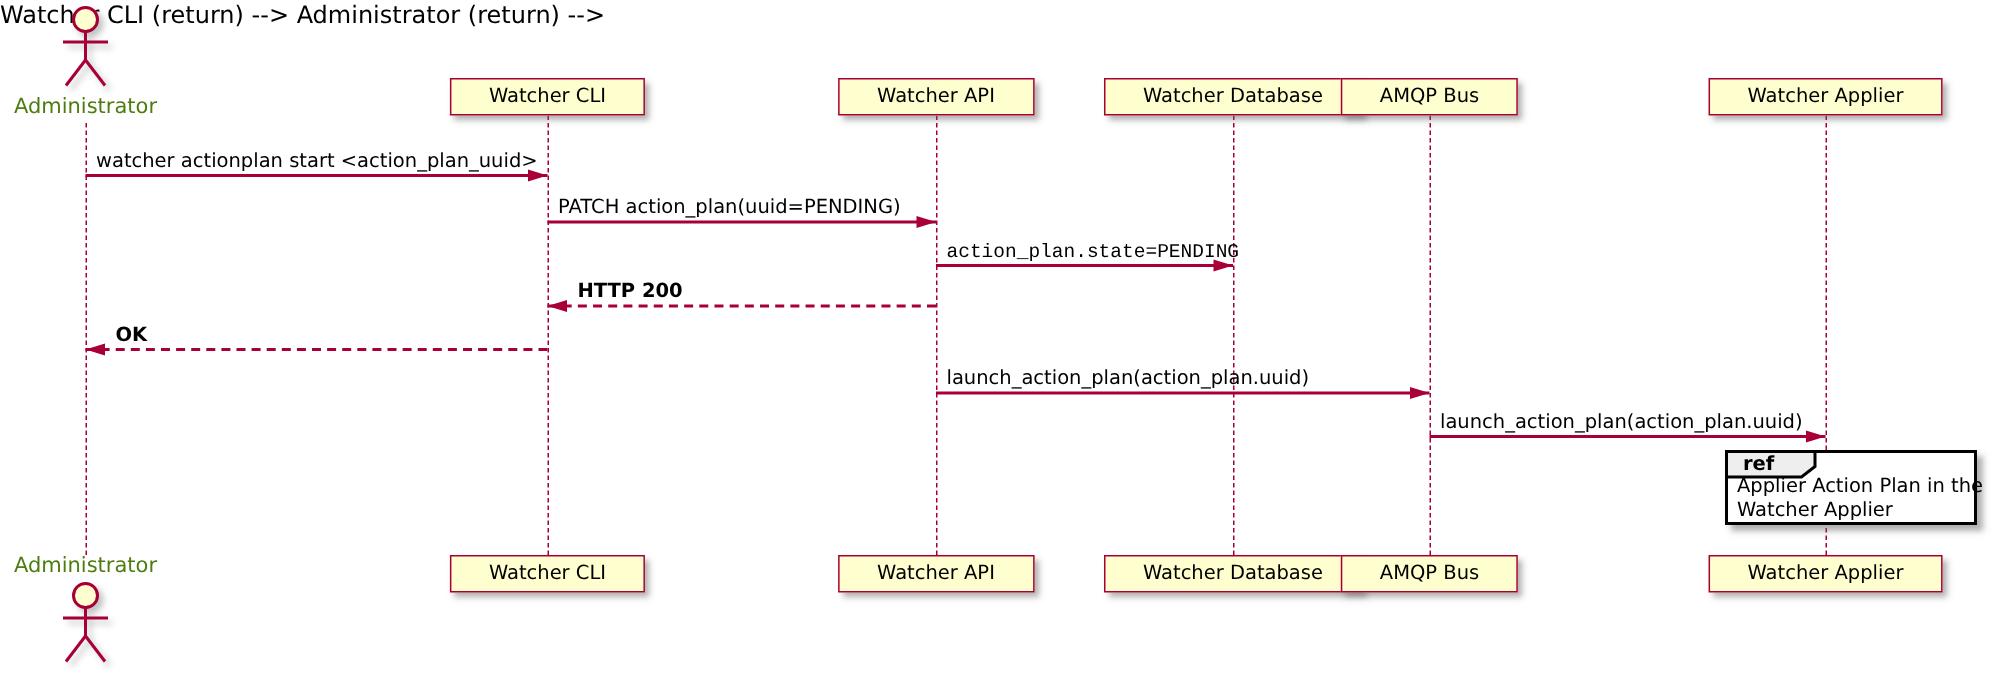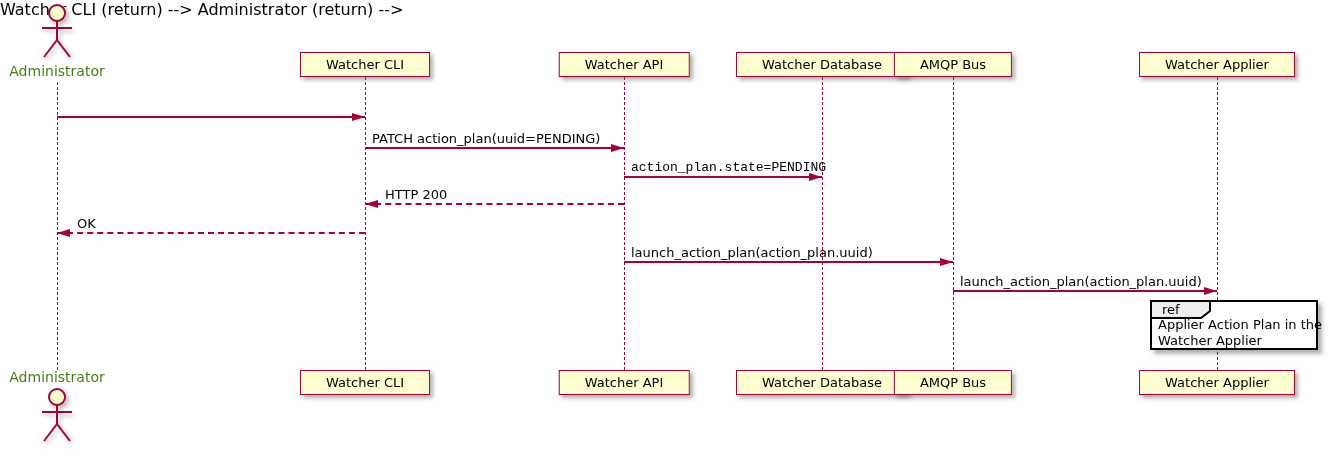--- a/index.html
+++ b/index.html
@@ -26,21 +26,21 @@
   .arr { position:absolute; width:0; height:0; z-index:2; }
   .arr.right { border-top:4.5px solid transparent; border-bottom:4.5px solid transparent; border-left:13px solid #A80036; }
   .arr.left  { border-top:4.5px solid transparent; border-bottom:4.5px solid transparent; border-right:13px solid #A80036; }
   .ref-box {
     position:absolute; left:1150px; top:300px; width:168px; height:50px;
     background:#ffffff; border:2px solid #000; box-sizing:border-box;
     box-shadow:4px 4px 4px rgba(100,100,100,0.5); z-index:4;
   }
   .ref-tab { position:absolute; left:-2px; top:-2px; }
   .ref-tab-label {
-    position:absolute; left:10px; top:0px; font-size:13px; font-weight:normal; color:#000; z-index:5;
+    position:absolute; left:10px; top:0px; font-size:13px; font-weight:bold; color:#000; z-index:5;
   }
   .ref-text { position:absolute; left:6px; top:15px; font-size:13px; line-height:16px; color:#000; white-space:nowrap; }
 </style>
 </head>
 <body>
 
 <div class="canvas">
 
   
   <div class="lifeline" style="left:57px;  top:82px; height:288px;"></div>
@@ -61,40 +61,41 @@
   <div class="actor-label" style="left:57px; top:63px;">Administrator</div>
 
   
   <div class="pbox" style="left:365px; top:52px;">Watcher CLI</div>
   <div class="pbox" style="left:624px; top:52px;">Watcher API</div>
   <div class="pbox" style="left:822px; top:52px;">Watcher Database</div>
   <div class="pbox" style="left:953px; top:52px;">AMQP Bus</div>
   <div class="pbox" style="left:1217px; top:52px;">Watcher Applier</div>
 
   
+  <div class="msg-label" style="left:64px; top:100px;">watcher actionplan start &lt;action_plan_uuid&gt;</div>
   <div class="line-solid" style="left:57px; top:116px; width:308px;"></div>
   <div class="arr right" style="left:352px; top:112.5px;"></div>
 
   
   <div class="msg-label" style="left:372px; top:131px;">PATCH action_plan(uuid=PENDING)</div>
   <div class="line-solid" style="left:365px; top:147px; width:259px;"></div>
   <div class="arr right" style="left:611px; top:143.5px;"></div>
 
   
   <div class="msg-label" style="left:631px; top:160px;font-family:Liberation Mono, monospace;">action_plan.state=PENDING</div>
   <div class="line-solid" style="left:624px; top:176px; width:198px;"></div>
   <div class="arr right" style="left:809px; top:172.5px;"></div>
 
    Watcher CLI (return) --&gt;
-  <div class="msg-label" style="left:385px; top:187px;">HTTP 200</div>
+  <div class="msg-label" style="left:385px; top:187px;font-weight:bold;">HTTP 200</div>
   <div class="line-dashed" style="left:365px; top:203px; width:259px;"></div>
   <div class="arr left" style="left:365px; top:199.5px;"></div>
 
    Administrator (return) --&gt;
-  <div class="msg-label" style="left:77px; top:216px;">OK</div>
+  <div class="msg-label" style="left:77px; top:216px;font-weight:bold;">OK</div>
   <div class="line-dashed" style="left:57px; top:232px; width:308px;"></div>
   <div class="arr left" style="left:57px; top:228.5px;"></div>
 
   
   <div class="msg-label" style="left:631px; top:245px;">launch_action_plan(action_plan.uuid)</div>
   <div class="line-solid" style="left:624px; top:261px; width:329px;"></div>
   <div class="arr right" style="left:940px; top:257.5px;"></div>
 
   
   <div class="msg-label" style="left:960px; top:274px;">launch_action_plan(action_plan.uuid)</div>

